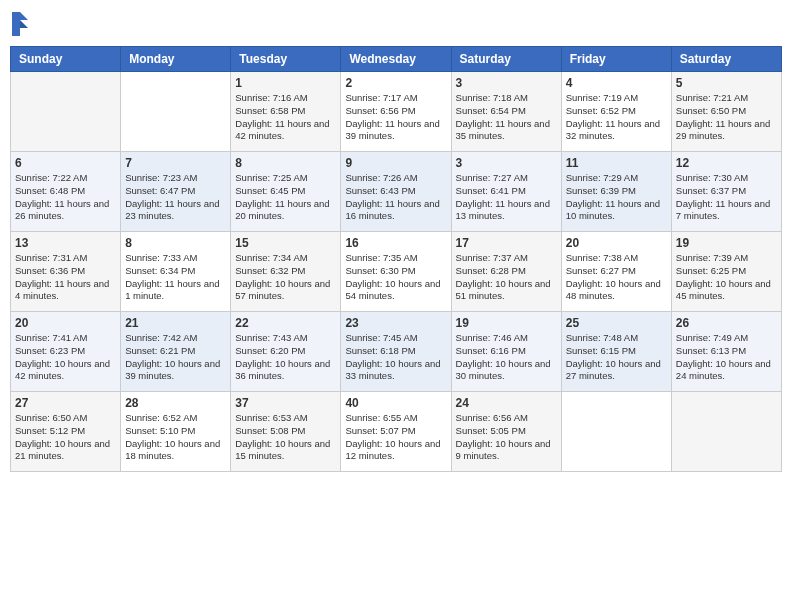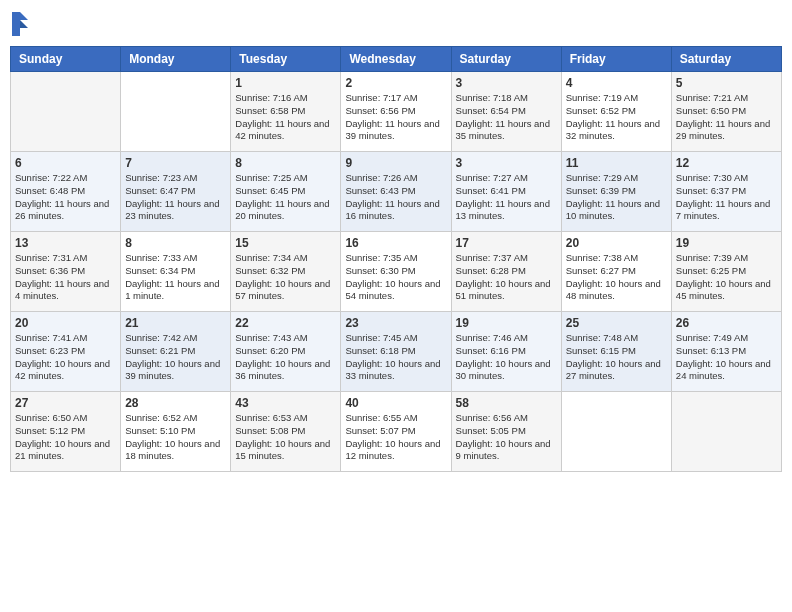--- a/index.html
+++ b/index.html
@@ -252,28 +252,28 @@
       <tr class="row-even">
         <td>
           <span class="day-num">27</span>
           <div class="cell-info">Sunrise: 6:50 AM<br>Sunset: 5:12 PM<br>Daylight: 10 hours and 21 minutes.</div>
         </td>
         <td>
           <span class="day-num">28</span>
           <div class="cell-info">Sunrise: 6:52 AM<br>Sunset: 5:10 PM<br>Daylight: 10 hours and 18 minutes.</div>
         </td>
         <td>
-          <span class="day-num">43</span>
+          <span class="day-num">37</span>
           <div class="cell-info">Sunrise: 6:53 AM<br>Sunset: 5:08 PM<br>Daylight: 10 hours and 15 minutes.</div>
         </td>
         <td>
           <span class="day-num">40</span>
           <div class="cell-info">Sunrise: 6:55 AM<br>Sunset: 5:07 PM<br>Daylight: 10 hours and 12 minutes.</div>
         </td>
         <td>
-          <span class="day-num">58</span>
+          <span class="day-num">24</span>
           <div class="cell-info">Sunrise: 6:56 AM<br>Sunset: 5:05 PM<br>Daylight: 10 hours and 9 minutes.</div>
         </td>
         <td></td>
         <td></td>
       </tr>
     </tbody>
 </table>
 
 </body></html>

